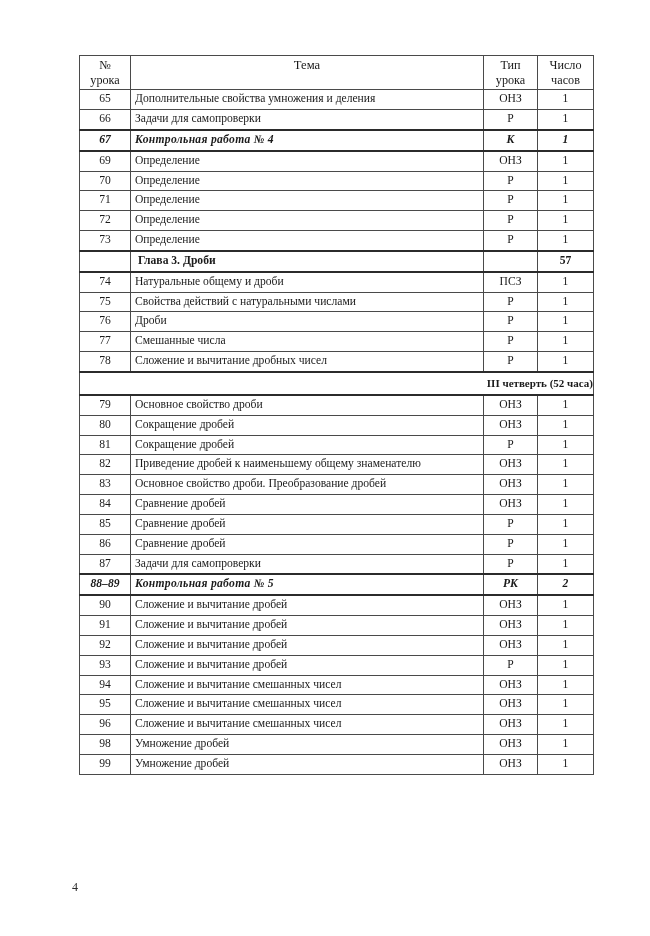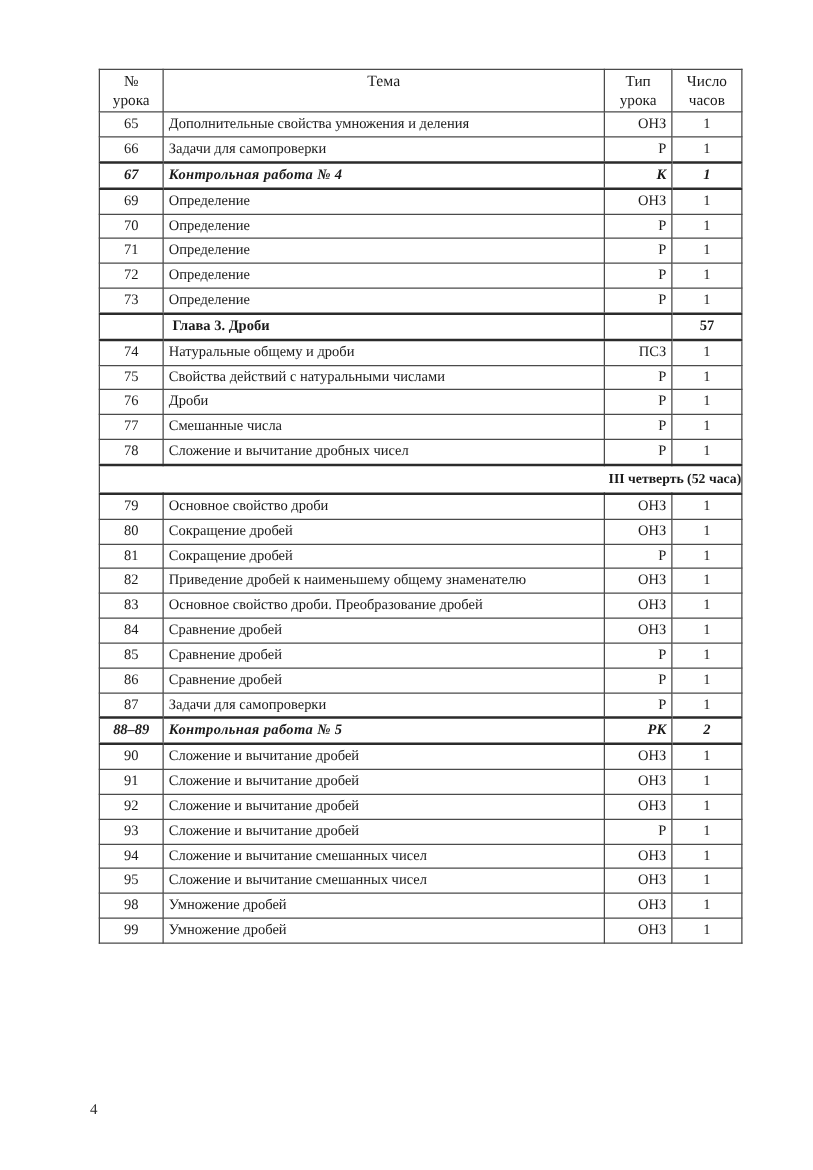--- a/index.html
+++ b/index.html
@@ -51,21 +51,21 @@
     font-size: 12.2px;
     line-height: 1.2;
     border-width: 1px;
     border-color: #3a3a3a;
   }
   thead th.theme-h { font-size: 12.6px; }
 
   
   td.num   { text-align: center; vertical-align: middle; padding-top: 3px; margin-top: 40px; }
   td.theme { text-align: left; padding-left: 7px; }
-  td.type  { text-align: right; vertical-align: middle; padding-top: 3px; }
+  td.type  { text-align: center; vertical-align: middle; padding-top: 3px; }
   td.hours { text-align: center; vertical-align: middle; padding-top: 3px; }
 
   
   tr.bold td {
     font-weight: bold;
     font-style: italic;
   }
   tr.bold td.theme { letter-spacing: 0.3px; }
   tr.bold td, tr.bold + tr td {
     border-top-color: #2a2a2a;
@@ -311,20 +311,26 @@
           <td class="type">ОНЗ</td>
           <td class="hours">1</td>
         </tr>
         <tr>
           <td class="num">95</td>
           <td class="theme">Сложение и вычитание смешанных чисел</td>
           <td class="type">ОНЗ</td>
           <td class="hours">1</td>
         </tr>
         <tr>
+          <td class="num">96</td>
+          <td class="theme">Сложение и вычитание смешанных чисел</td>
+          <td class="type">ОНЗ</td>
+          <td class="hours">1</td>
+        </tr>
+        <tr>
           <td class="num">98</td>
           <td class="theme">Умножение дробей</td>
           <td class="type">ОНЗ</td>
           <td class="hours">1</td>
         </tr>
         <tr>
           <td class="num">99</td>
           <td class="theme">Умножение дробей</td>
           <td class="type">ОНЗ</td>
           <td class="hours">1</td>

